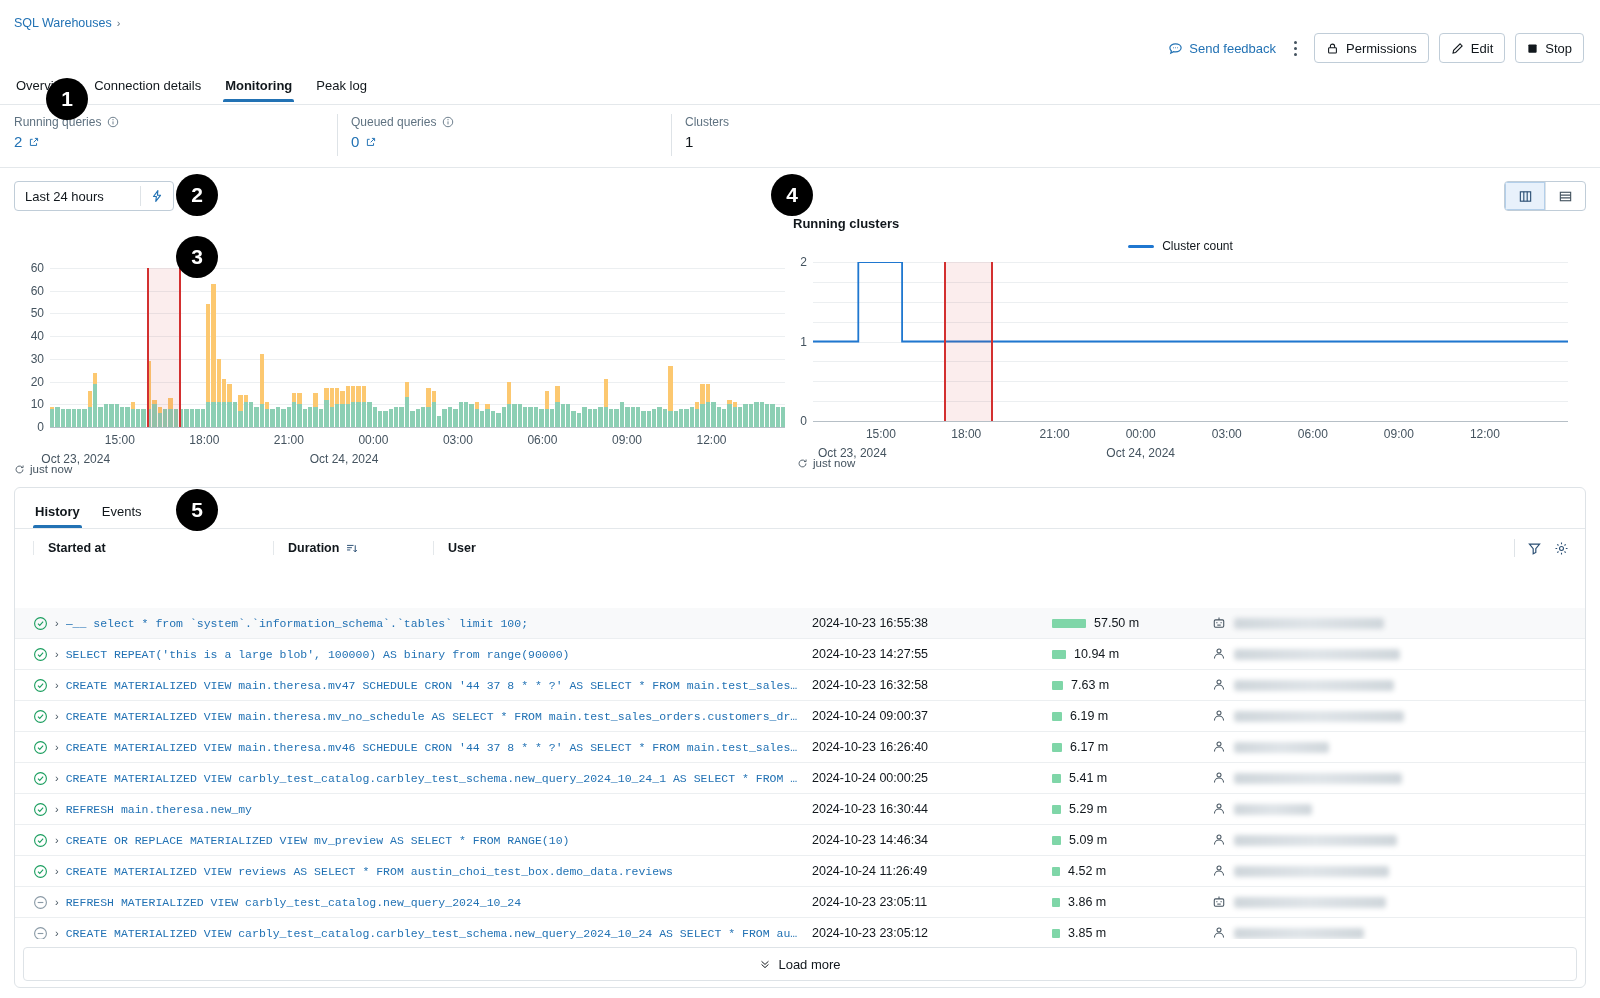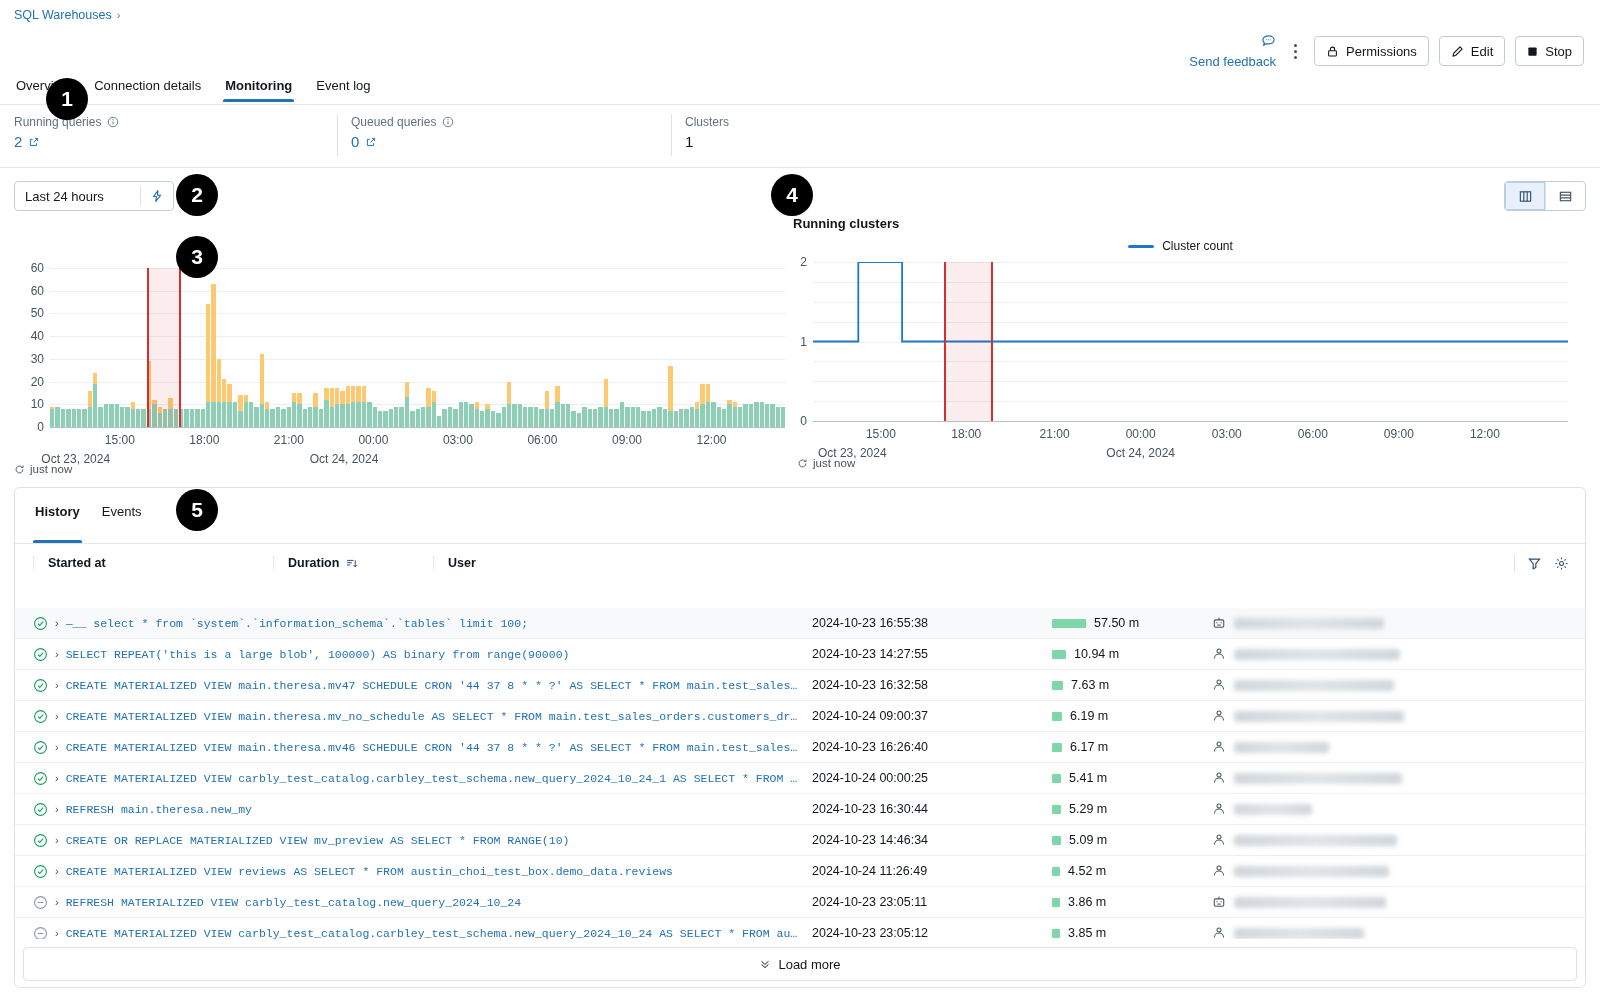--- a/index.html
+++ b/index.html
@@ -8,31 +8,31 @@
     width:1600px; height:998px;
     font-family:"Liberation Sans", sans-serif;
     background:#f2f3f5;
     color:#11171c;
     font-size:13px;
     overflow:hidden;
   }
   .page { position:relative; width:1600px; height:998px; background:#fff; }
 
   
-  .breadcrumb { position:absolute; left:14px; top:8px; font-size:12.5px; color:#2272b4; }
+  .breadcrumb { position:absolute; left:14px; top:16px; font-size:12.5px; color:#2272b4; }
   .breadcrumb .sep { color:#5f7281; margin-left:5px; font-size:11px; }
   .breadcrumb a { color:#2272b4; text-decoration:none; }
 
   .title-row { position:absolute; left:14px; top:33px; display:flex; align-items:center; gap:9px; }
   .title { font-size:22px; font-weight:700; letter-spacing:-0.2px; color:#11171c; }
   .status-dot { width:8px; height:8px; border-radius:50%; background:#1b9e5f; }
 
   
   .hdr-actions { position:absolute; right:16px; top:33px; display:flex; align-items:center; gap:10px; }
-  .feedback { display:flex; align-items:flex-end; gap:6px; color:#2272b4; font-size:13px; cursor:pointer;flex-direction:column; }
+  .feedback { display:flex; align-items:flex-start; gap:6px; color:#2272b4; font-size:13px; cursor:pointer; }
   .kebab { width:18px; height:22px; display:flex; flex-direction:column; align-items:center; justify-content:center; gap:3px; cursor:pointer; }
   .kebab i { width:3px; height:3px; background:#44535f; border-radius:50%; display:block; }
   .btn {
     display:flex; align-items:center; gap:7px;
     height:30px; padding:0 11px;
     border:1px solid #c0cdd8; border-radius:4px;
     background:#fff; font-size:13px; color:#11171c;
     cursor:pointer; white-space:nowrap;
   }
 
@@ -108,21 +108,21 @@
   .updated { position:absolute; font-size:11.5px; color:#44535f; display:flex; align-items:center; gap:5px; }
 
   .tooltip-name { position:absolute; font-size:13px; color:#11171c; background:#fff; padding:0 3px; }
 
   
   .panel {
     position:absolute; left:14px; right:14px; top:487px; bottom:10px;
     background:#fff; border:1px solid #dee3e7; border-radius:6px; overflow:hidden;
   }
   .panel-tabs { display:flex; gap:18px; padding:14px 18px 0; font-size:13px; position:relative; }
-  .ptab { padding:2px 2px 24px; cursor:pointer; position:relative; color:#11171c; }
+  .ptab { padding:2px 2px 9px; cursor:pointer; position:relative; color:#11171c; }
   .ptab.active { font-weight:600; }
   .ptab.active:after { content:""; position:absolute; left:0; right:0; bottom:0; height:3px; background:#2272b4; border-radius:2px 2px 0 0; }
   .panel-rule { height:1px; background:#e4e8eb; }
 
   .thead { display:flex; align-items:center; height:38px; font-size:12.5px; font-weight:700; color:#11171c; padding:0 0 0 18px; position:relative; }
   .thead .c-query { width:765px; }
   .thead .c-started { width:240px; padding-left:14px; border-left:1px solid #e4e8eb; }
   .thead .c-dur { width:160px; padding-left:14px; border-left:1px solid #e4e8eb; display:flex; align-items:center; gap:6px; }
   .thead .c-user { flex:1; padding-left:14px; border-left:1px solid #e4e8eb; }
   .thead .c-tools { display:flex; align-items:center; gap:12px; padding-right:16px; }
@@ -215,21 +215,21 @@
           </svg>
       </span>
       <span>Stop</span>
     </button>
   </div>
 
   <div class="tabs">
     <div class="tab">Overview</div>
     <div class="tab">Connection details</div>
     <div class="tab active">Monitoring</div>
-    <div class="tab">Event log</div>
+    <div class="tab">Peak log</div>
   </div>
   <div class="tabs-rule"></div>
 
   <div class="stats">
 
     <div class="stat s2">
       <div class="stat-label">
         <span>Running queries</span>
         <span>
           <svg width="12" height="12" viewBox="0 0 16 16" fill="none" stroke="#5f7281" stroke-width="1.2">

